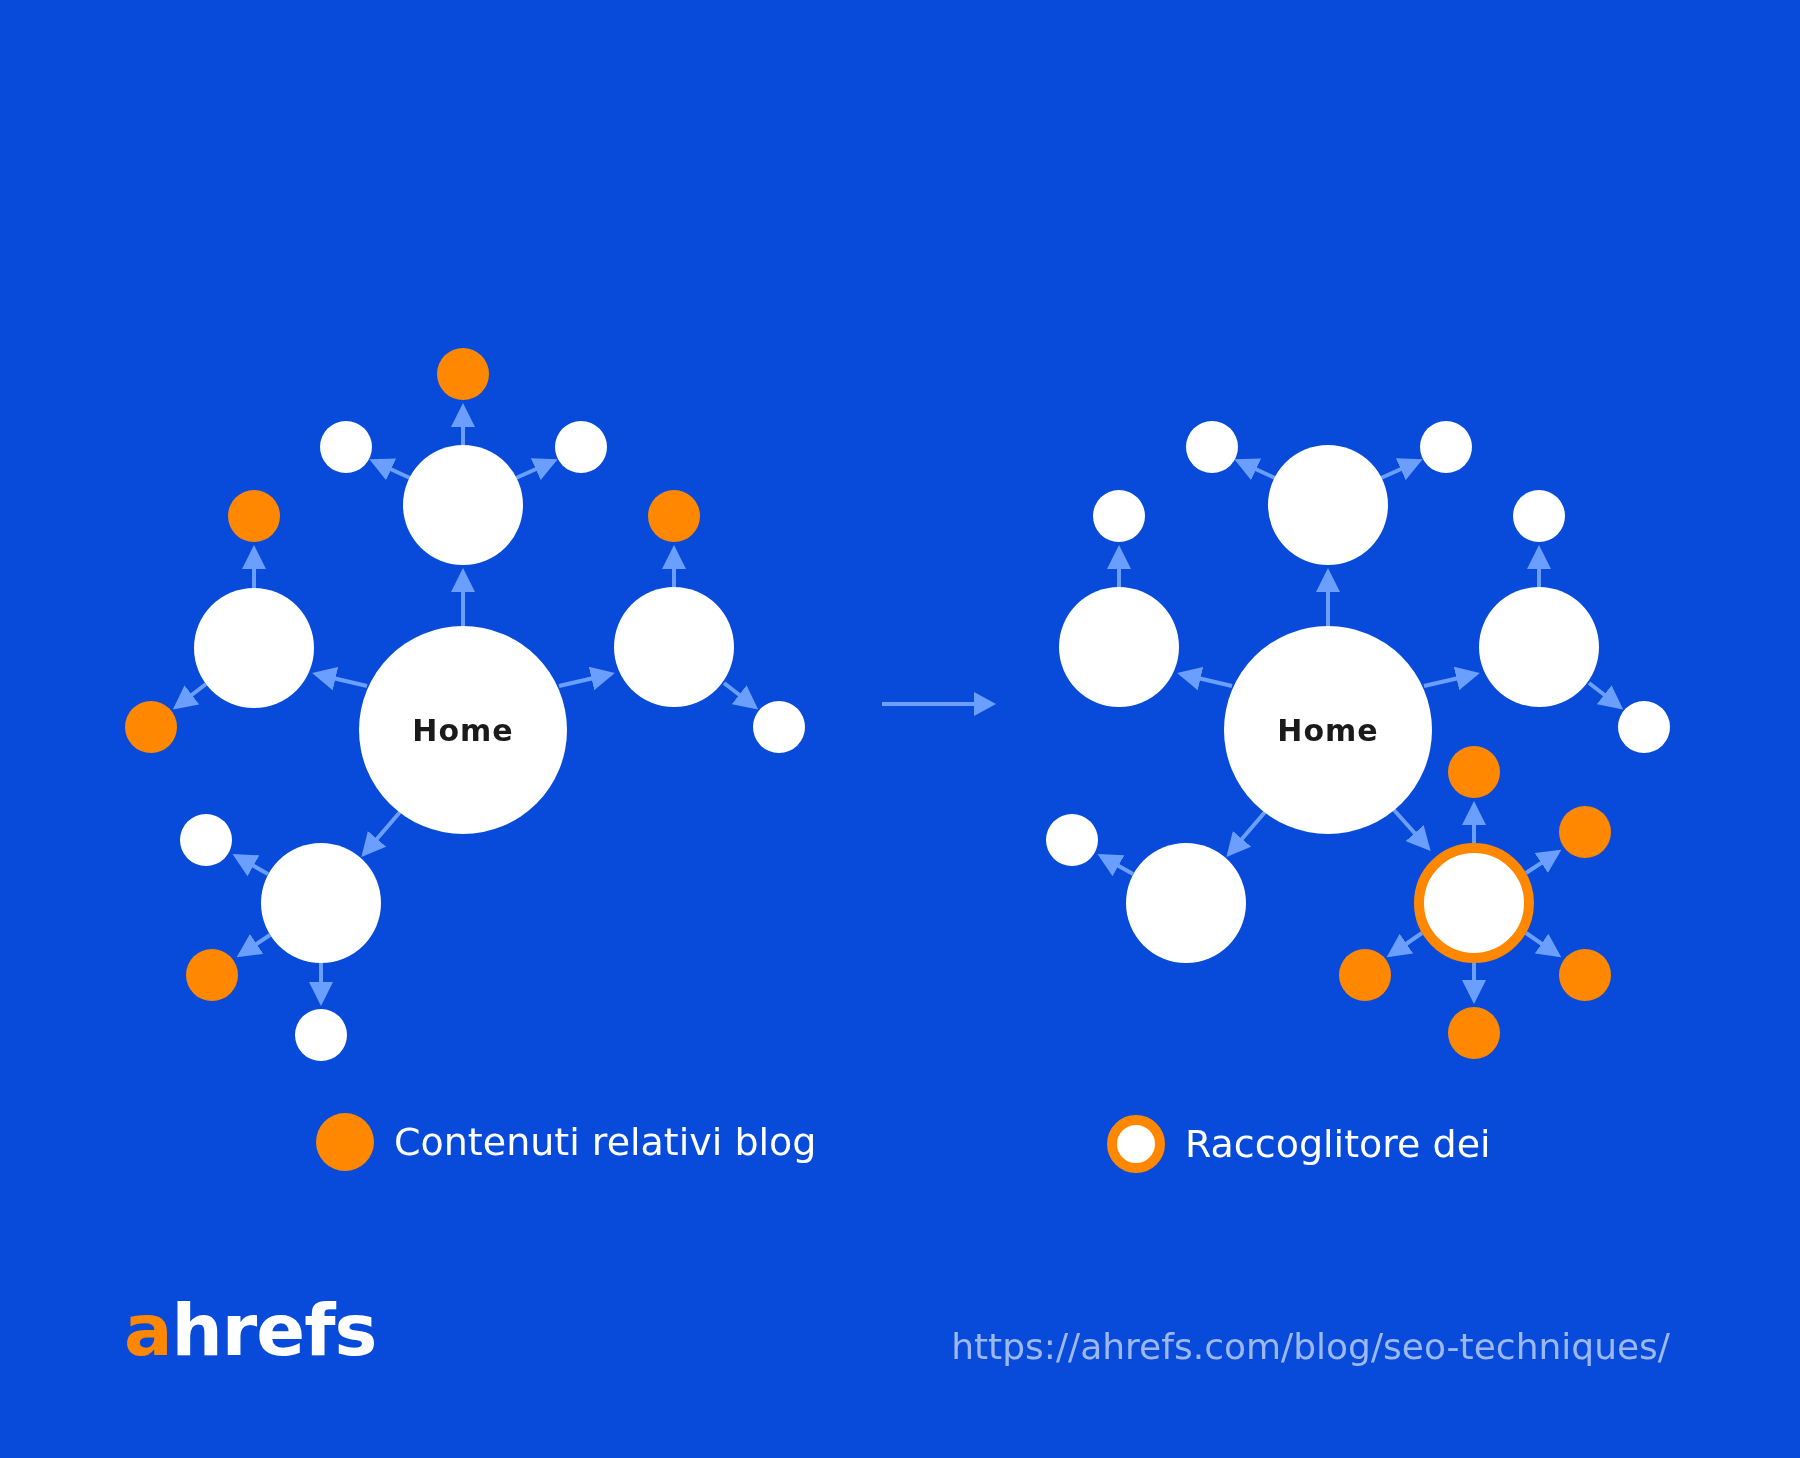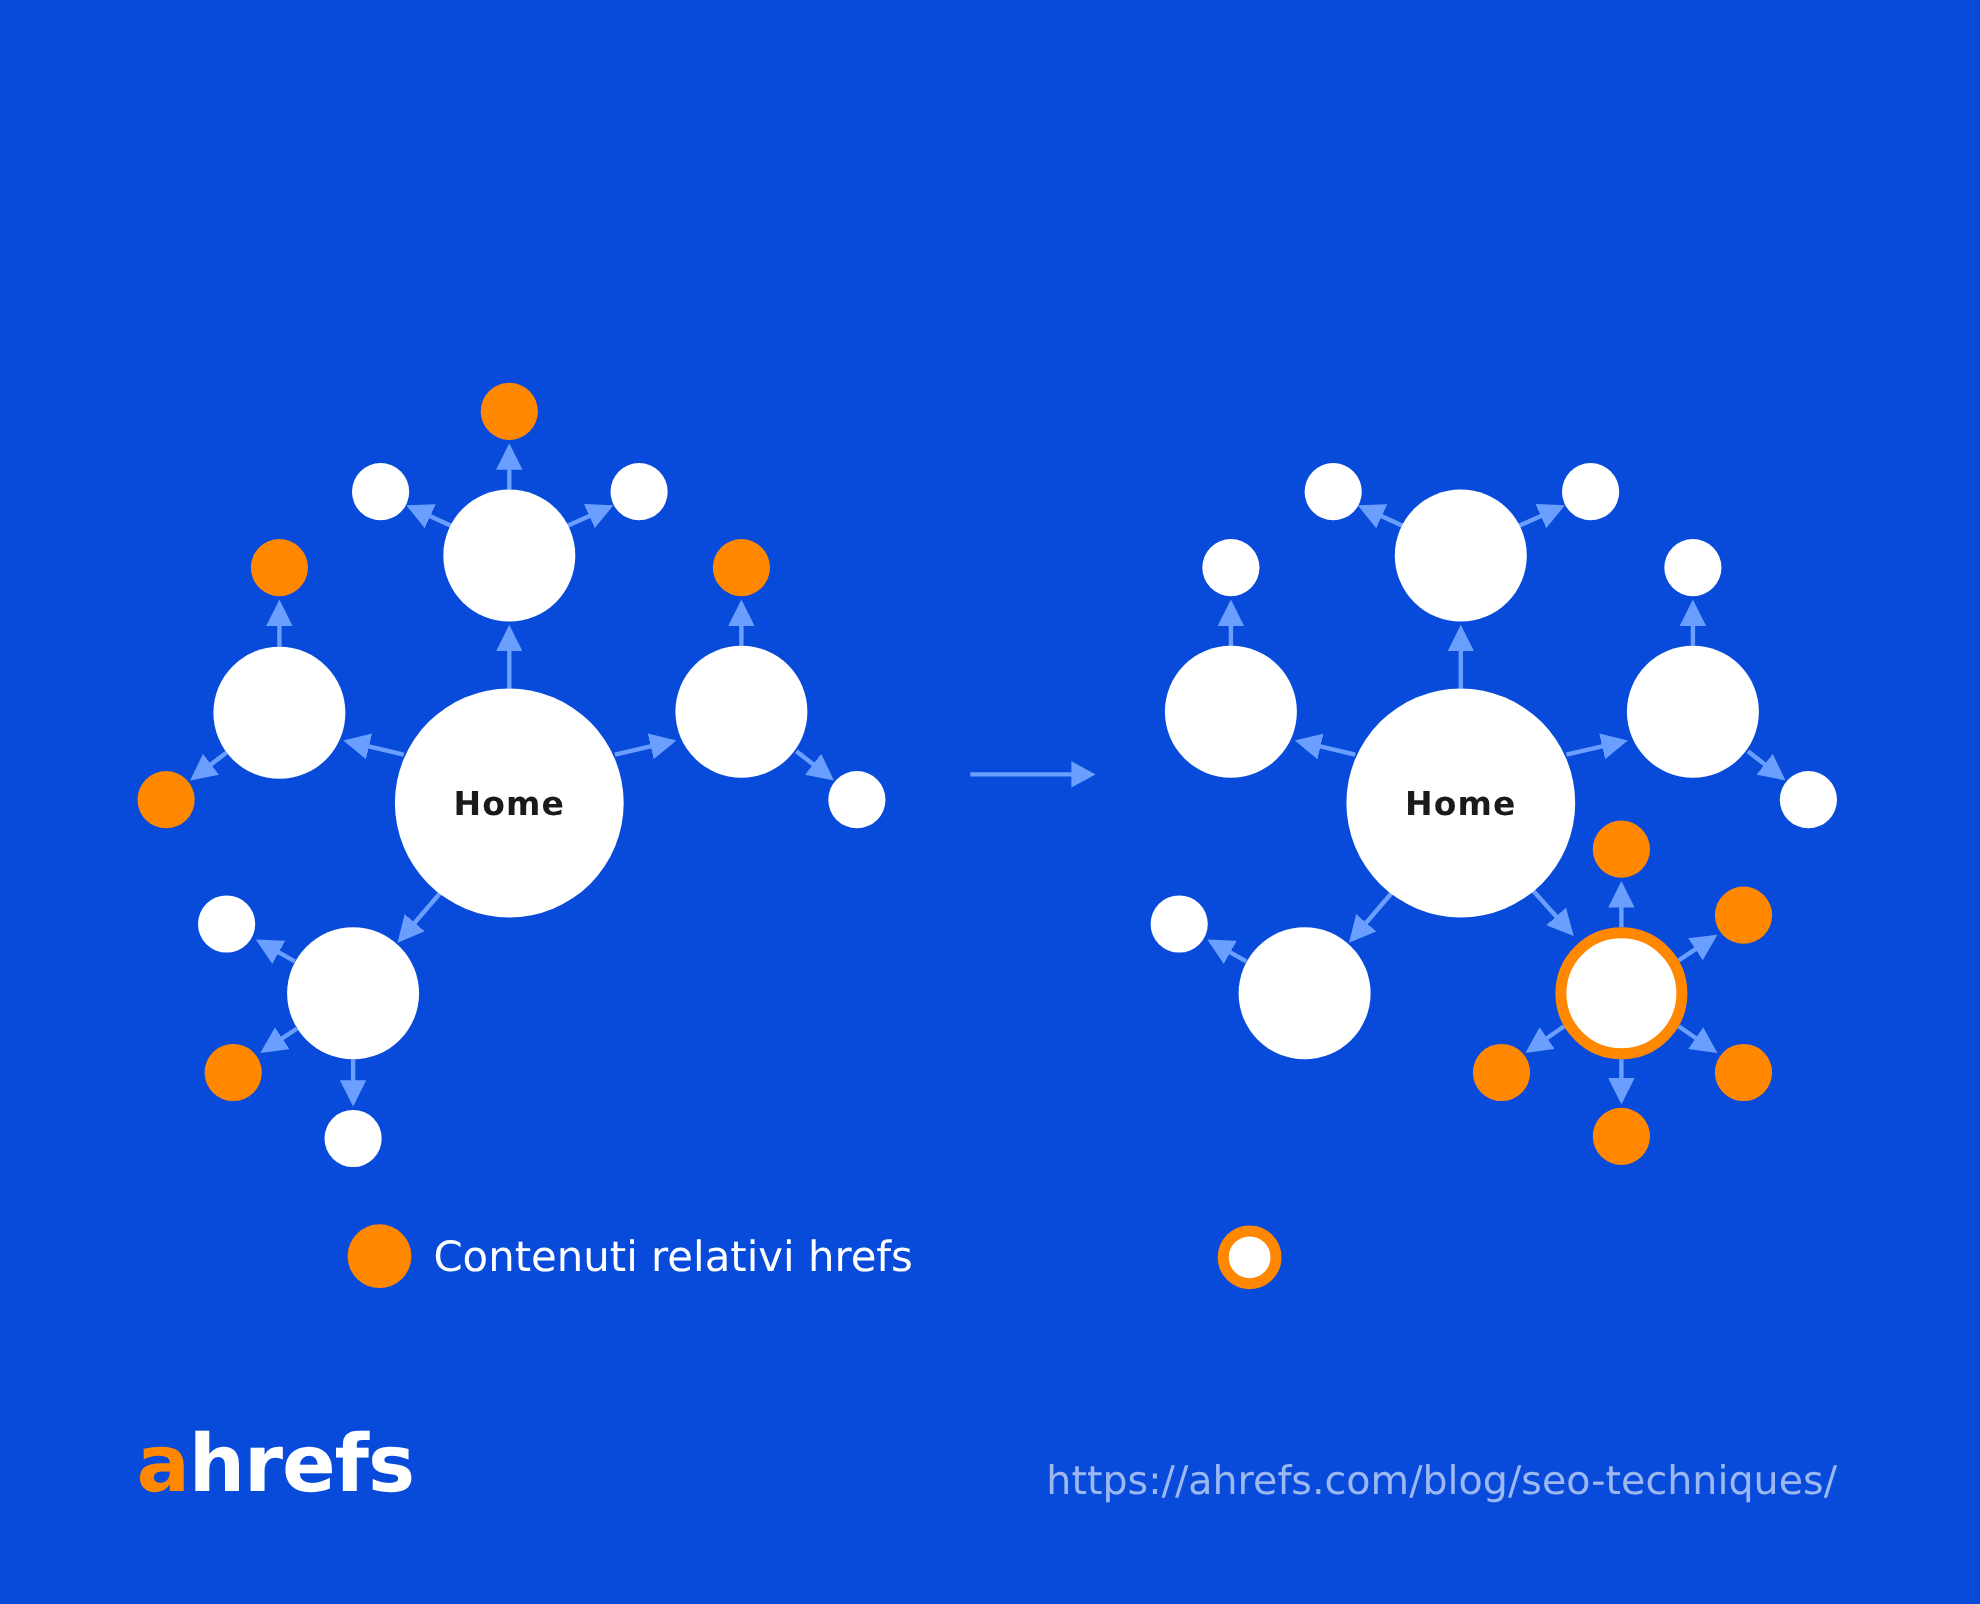--- a/index.html
+++ b/index.html
@@ -159,27 +159,28 @@
     <circle cx="1585" cy="832" r="26" fill="#FF8800"></circle>
     <circle cx="1585" cy="975" r="26" fill="#FF8800"></circle>
     <circle cx="1474" cy="1033" r="26" fill="#FF8800"></circle>
     <circle cx="1365" cy="975" r="26" fill="#FF8800"></circle>
   </g>
 </svg>
 
 <div class="legend" style="left:316px; top:1112px;">
   <div class="legend-dot" style="background:#FF8800;"></div>
   <div class="legend-text">
-    <span>Contenuti relativi hrefs</span>
+    <span>Contenuti relativi blog</span>
   </div>
 </div>
 
 <div class="legend" style="left:1107px; top:1114px;">
   <div class="legend-dot" style="background:#FFFFFF; border:10px solid #FF8800;"></div>
   <div class="legend-text">
+    <span>Raccoglitore dei</span>
   </div>
 </div>
 
 <div class="logo">
   <span class="a">a</span><span class="rest">hrefs</span>
 </div>
 
 <div class="source-url">https://ahrefs.com/blog/seo-techniques/</div>
 
 </body></html>

